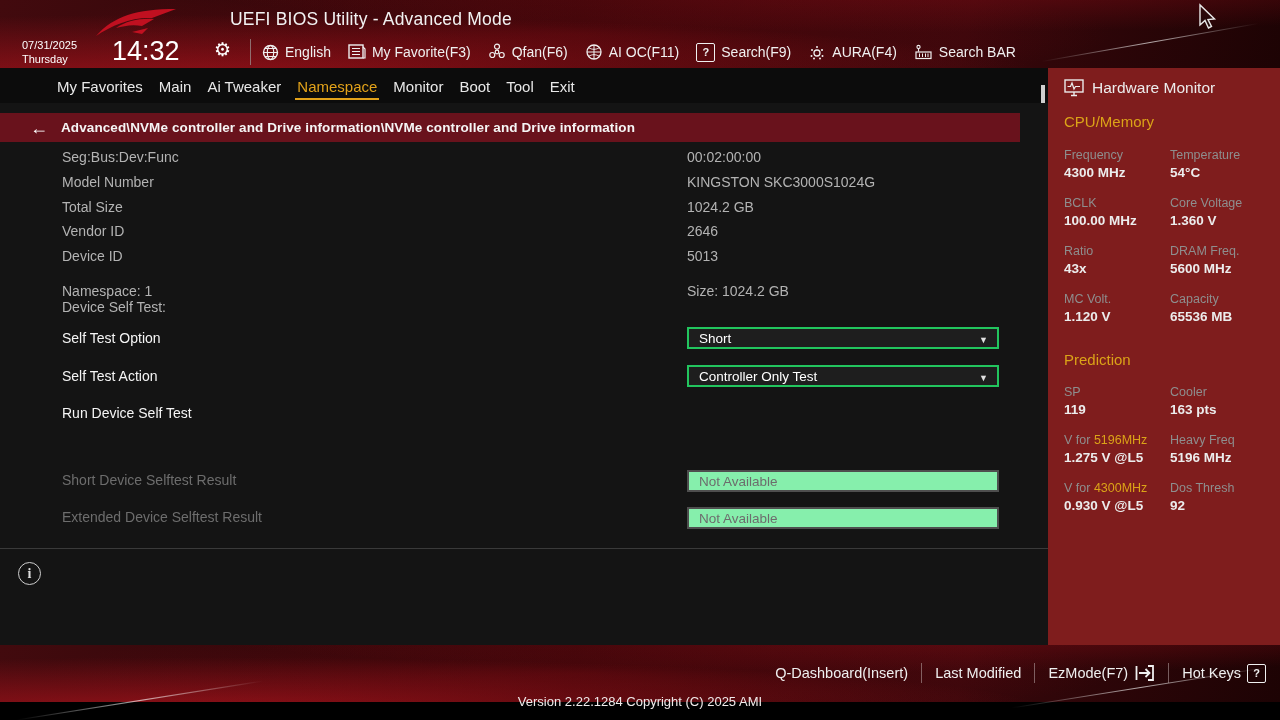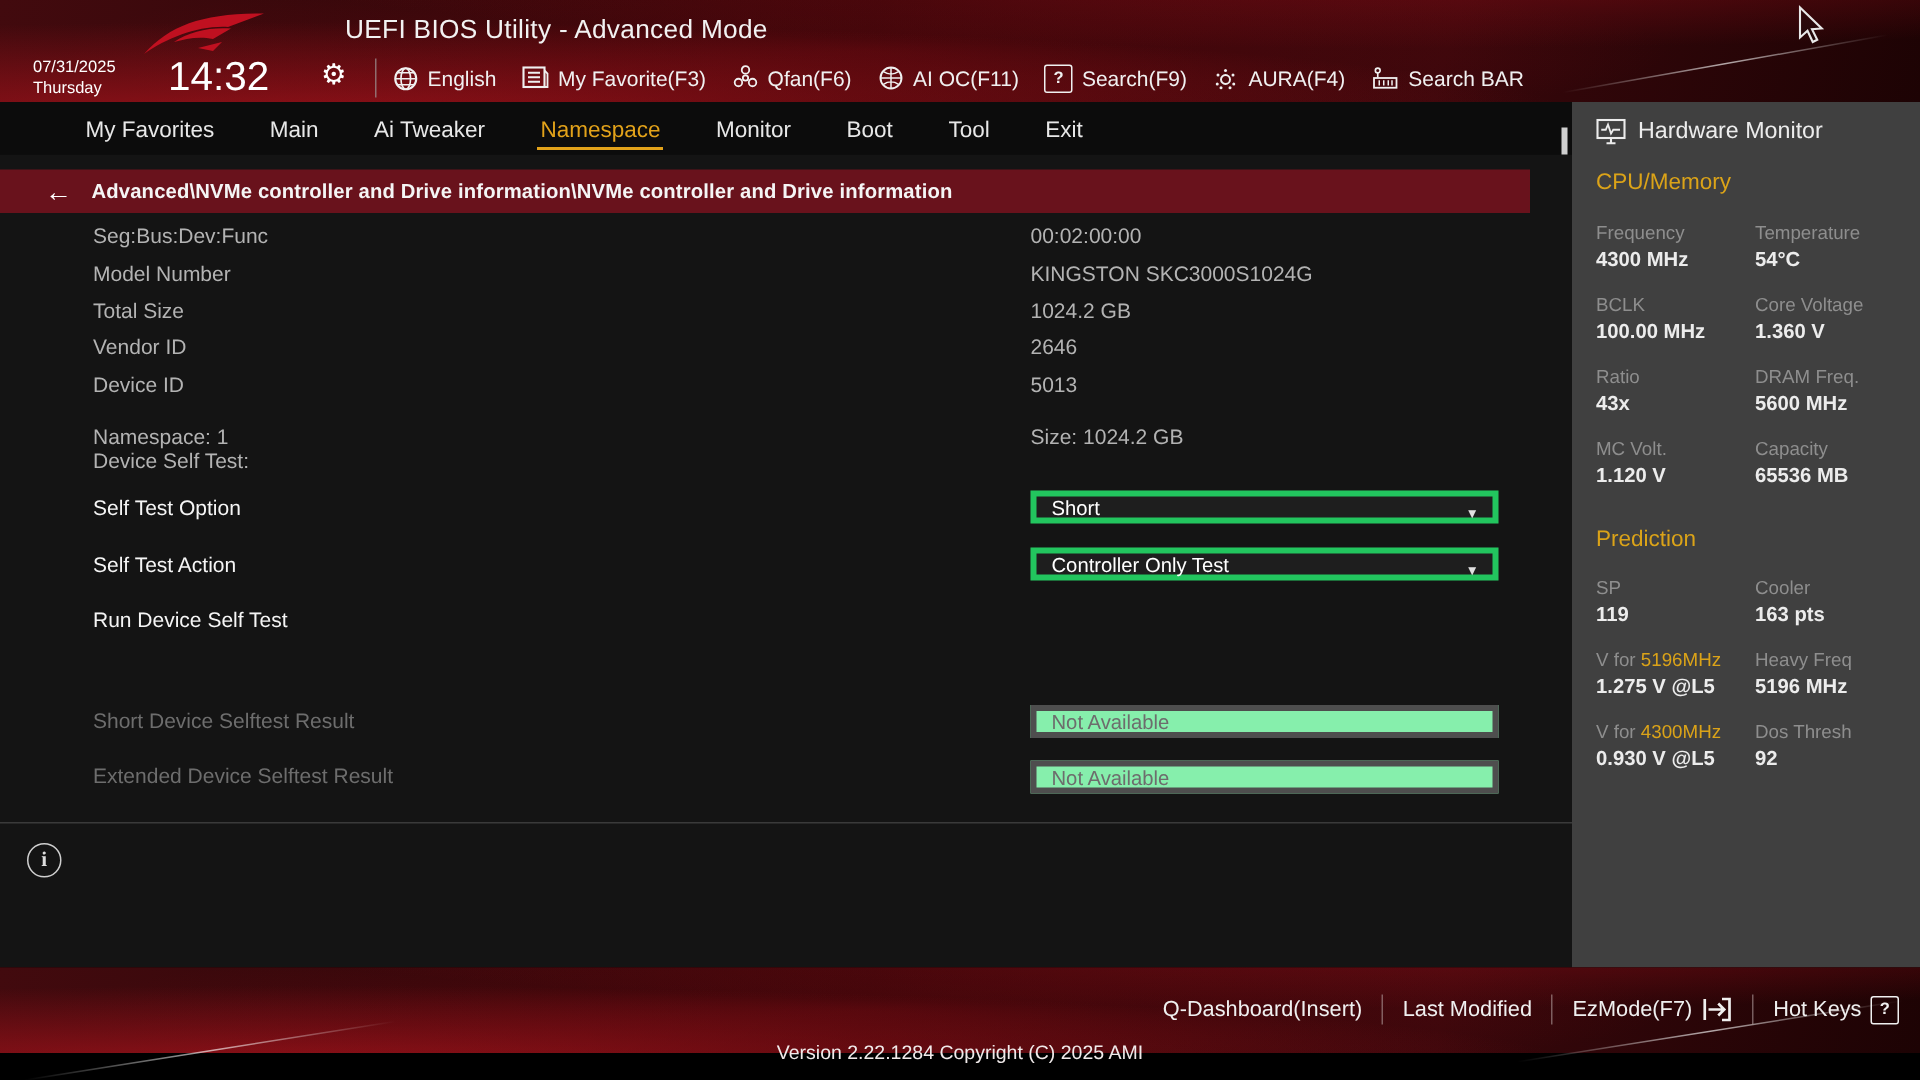--- a/index.html
+++ b/index.html
@@ -20,47 +20,47 @@
   .header{position:absolute;left:0;top:0;width:1280px;height:68px;}
   .app-title{position:absolute;left:230px;top:9px;font-size:17.5px;color:#f2f2f2;letter-spacing:.2px;}
   .date-block{position:absolute;left:22px;top:39px;font-size:11px;line-height:1.25;color:#fff;}
   .time{position:absolute;left:112px;top:36px;font-size:27px;color:#fff;}
   .gear{position:absolute;left:214px;top:38px;font-size:19px;color:#fff;}
   .vdiv{position:absolute;left:250px;top:39px;width:1px;height:26px;background:#9b8f8f;opacity:.75;}
   .topnav{position:absolute;left:262px;top:38px;height:28px;display:flex;align-items:center;gap:17px;text-align:center;}
   .topnav .item{display:flex;align-items:center;gap:6px;color:#f0f0f0;font-size:14px;white-space:nowrap;cursor:default;}
   .qbox{display:inline-flex;align-items:center;justify-content:center;width:17px;height:17px;border:1.5px solid #f0f0f0;border-radius:2px;font-size:11px;font-weight:bold;color:#f0f0f0;}
 
-  .tabbar{position:absolute;left:0;top:68px;width:1048px;height:35px;background:#0c0c0c;display:flex;align-items:center;gap:33px;padding-left:55px;box-sizing:border-box;}
+  .tabbar{position:absolute;left:0;top:68px;width:1048px;height:35px;background:#0c0c0c;display:flex;align-items:center;gap:12px;padding-left:55px;box-sizing:border-box;}
   .tab{color:#e8e8e8;font-size:15px;padding:6px 2px 5px;cursor:default;}
   .tab.active{color:#e2a21a;border-bottom:2px solid #e2a21a;padding-bottom:3px;}
 
   .main{position:absolute;left:0;top:103px;width:1048px;height:542px;background:#141414;}
   .breadcrumb{position:absolute;left:0;top:10px;width:1020px;height:29px;background:#69121c;display:flex;align-items:center;}
   .back-arrow{margin-left:30px;font-size:18px;color:#fff;line-height:1;cursor:default;}
   .crumb-text{margin-left:13px;font-size:13.5px;font-weight:bold;color:#f5f5f5;letter-spacing:.1px;}
 
   .row{position:absolute;left:0;width:1020px;height:23px;font-size:14px;}
   .row .lbl{position:absolute;left:62px;top:0;color:#b3b3b3;}
   .row .val{position:absolute;left:687px;top:0;color:#b3b3b3;}
   .row.action .lbl{color:#f5f5f5;}
   .row.dim .lbl{color:#6d6d6d;}
 
-  .select{position:absolute;left:687px;top:0;width:312px;height:22px;border:4px solid #22c55e;background:#1e1e1e;box-sizing:border-box;display:flex;align-items:center;}
+  .select{position:absolute;left:687px;top:0;width:312px;height:22px;border:2px solid #22c55e;background:#1e1e1e;box-sizing:border-box;display:flex;align-items:center;}
   .select .sel-val{margin-left:10px;font-size:13.5px;color:#fff;}
   .select .caret{position:absolute;right:9px;top:6px;font-size:9px;color:#e0e0e0;}
   .select.disabled{border-color:#4e4e4e;background:#86efac;}
   .select.disabled .sel-val{color:#6d6d6d;}
 
   .help-divider{position:absolute;left:0;top:445px;width:1048px;height:1px;background:#3a3a3a;}
   .info-circle{position:absolute;left:18px;top:459px;width:21px;height:21px;border:1.5px solid #cfcfcf;border-radius:50%;display:flex;align-items:center;justify-content:center;color:#dedede;font-family:"Liberation Serif",serif;font-size:14px;font-weight:bold;}
 
   .scroll-thumb{position:absolute;left:1041px;top:85px;width:4px;height:21px;background:#cfcfcf;}
 
-  .sidebar{position:absolute;left:1048px;top:68px;width:232px;height:577px;background:#404040;text-decoration:underline;}
+  .sidebar{position:absolute;left:1048px;top:68px;width:232px;height:577px;background:#7f1d1d;text-decoration:underline;}
   .hw-title{position:absolute;left:16px;top:11px;display:flex;align-items:center;gap:8px;color:#ececec;font-size:15.5px;}
   .sec-title{position:absolute;left:16px;width:200px;color:#dba318;font-size:15px;}
   .hw-row{position:absolute;left:16px;width:206px;display:grid;grid-template-columns:106px 1fr;}
   .hw-label{font-size:12.5px;color:#8e8e8e;white-space:nowrap;}
   .hw-value{font-size:13.5px;font-weight:bold;color:#ececec;margin-top:3px;white-space:nowrap;}
   .accent{color:#dba318;}
 
   .footer{position:absolute;left:0;top:645px;width:1280px;height:57px;}
   .bottombar{position:absolute;right:14px;top:18px;display:flex;align-items:center;gap:13px;}
   .bottombar .item{display:flex;align-items:center;gap:6px;color:#efefef;font-size:14.5px;white-space:nowrap;}

